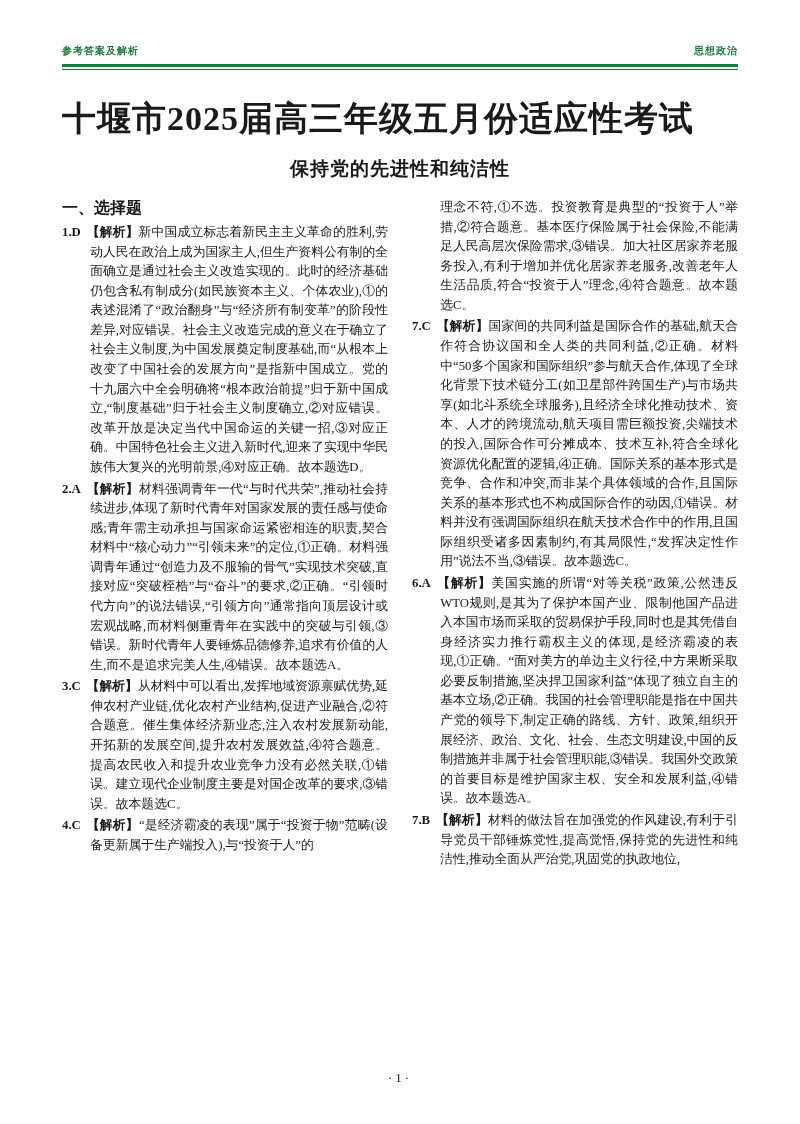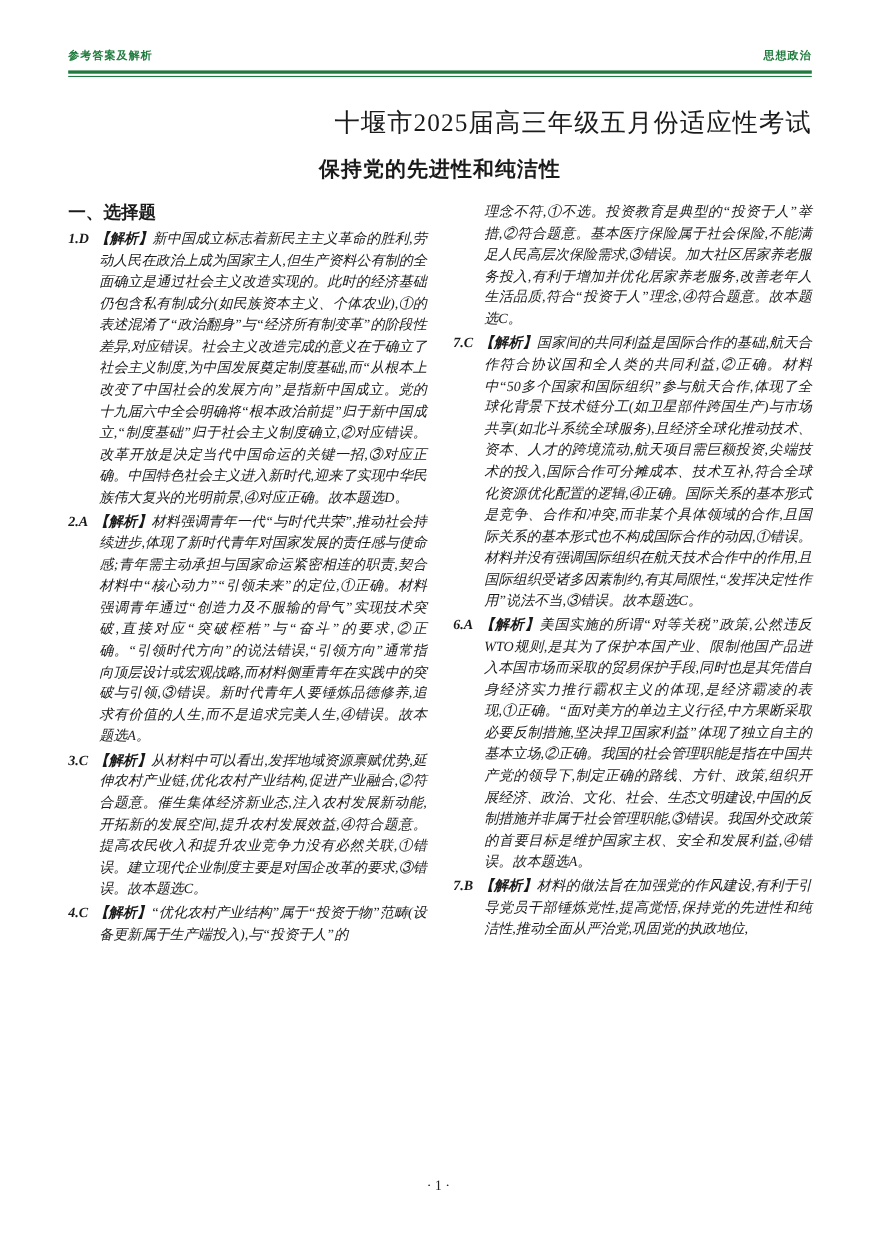--- a/index.html
+++ b/index.html
@@ -22,23 +22,23 @@
     font-weight: bold;
     font-size: 10px;
     letter-spacing: 1px;
     padding-bottom: 6px;
   }
   .rule { width: 100%; background: var(--accent); }
   .rule.thick { height: 3px; margin-bottom: 2px; }
   .rule.thin  { height: 1px; }
   h1.title {
     margin: 26px 0 0 0;
-    text-align: right;
-    font-size: 23px;
-    font-weight: normal;
+    text-align: left;
+    font-size: 34px;
+    font-weight: bold;
     letter-spacing: 1px;
   }
   h2.subtitle {
     margin: 14px 0 0 0;
     text-align: center;
     font-size: 19px;
     font-weight: bold;
     letter-spacing: 1px;
   }
   .columns {
@@ -51,21 +51,20 @@
     font-weight: bold;
     font-size: 16px;
     margin: 0 0 4px 0;
   }
   p.item, p.cont {
     margin: 0 0 2px 0;
     font-size: 12.8px;
     line-height: 1.53;
     text-align: justify;
     text-justify: inter-ideograph;
-    font-style: italic;
   }
   p.item { padding-left: 2.2em; text-indent: -2.2em; }
   p.cont { padding-left: 2.2em; text-indent: 0; }
   .num { font-weight: bold; margin-right: 0.45em; }
   .tag { font-weight: bold; }
   .footer {
     position: absolute;
     bottom: 38px; left: 0;
     width: 100%;
     text-align: center;
@@ -100,21 +99,21 @@
 
       <p class="item">
         <span class="num">2.A</span><span class="tag">【解析】</span><span class="body">材料强调青年一代“与时代共荣”,推动社会持续进步,体现了新时代青年对国家发展的责任感与使命感;青年需主动承担与国家命运紧密相连的职责,契合材料中“核心动力”“引领未来”的定位,①正确。材料强调青年通过“创造力及不服输的骨气”实现技术突破,直接对应“突破桎梏”与“奋斗”的要求,②正确。“引领时代方向”的说法错误,“引领方向”通常指向顶层设计或宏观战略,而材料侧重青年在实践中的突破与引领,③错误。新时代青年人要锤炼品德修养,追求有价值的人生,而不是追求完美人生,④错误。故本题选A。</span>
       </p>
 
       <p class="item">
         <span class="num">3.C</span><span class="tag">【解析】</span><span class="body">从材料中可以看出,发挥地域资源禀赋优势,延伸农村产业链,优化农村产业结构,促进产业融合,②符合题意。催生集体经济新业态,注入农村发展新动能,开拓新的发展空间,提升农村发展效益,④符合题意。提高农民收入和提升农业竞争力没有必然关联,①错误。建立现代企业制度主要是对国企改革的要求,③错误。故本题选C。</span>
       </p>
 
       <p class="item">
-        <span class="num">4.C</span><span class="tag">【解析】</span><span class="body">“优化农村产业结构”属于“投资于物”范畴(设备更新属于生产端投入),与“投资于人”的</span>
+        <span class="num">4.C</span><span class="tag">【解析】</span><span class="body">“是经济霸凌的表现”属于“投资于物”范畴(设备更新属于生产端投入),与“投资于人”的</span>
       </p>
     </div>
 
     <div class="col">
       <p class="cont">
         <span class="body">理念不符,①不选。投资教育是典型的“投资于人”举措,②符合题意。基本医疗保险属于社会保险,不能满足人民高层次保险需求,③错误。加大社区居家养老服务投入,有利于增加并优化居家养老服务,改善老年人生活品质,符合“投资于人”理念,④符合题意。故本题选C。</span>
       </p>
 
       <p class="item">
         <span class="num">7.C</span><span class="tag">【解析】</span><span class="body">国家间的共同利益是国际合作的基础,航天合作符合协议国和全人类的共同利益,②正确。材料中“50多个国家和国际组织”参与航天合作,体现了全球化背景下技术链分工(如卫星部件跨国生产)与市场共享(如北斗系统全球服务),且经济全球化推动技术、资本、人才的跨境流动,航天项目需巨额投资,尖端技术的投入,国际合作可分摊成本、技术互补,符合全球化资源优化配置的逻辑,④正确。国际关系的基本形式是竞争、合作和冲突,而非某个具体领域的合作,且国际关系的基本形式也不构成国际合作的动因,①错误。材料并没有强调国际组织在航天技术合作中的作用,且国际组织受诸多因素制约,有其局限性,“发挥决定性作用”说法不当,③错误。故本题选C。</span>

